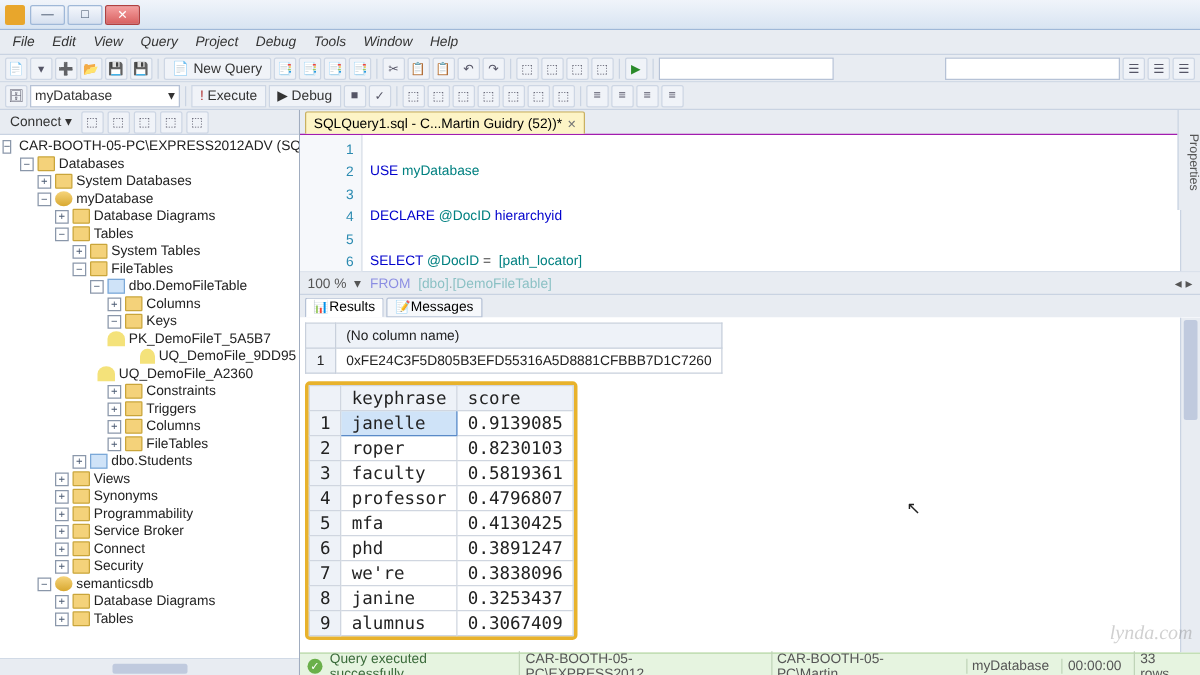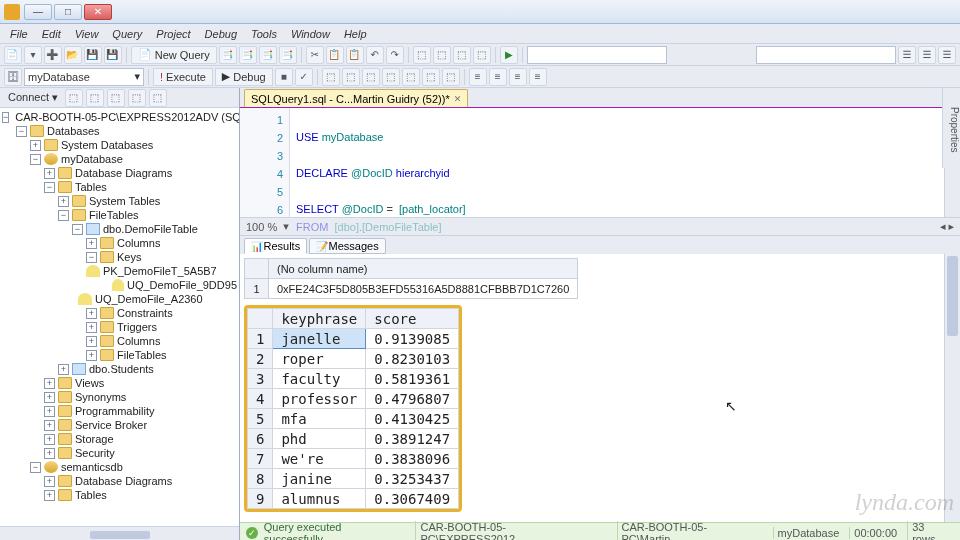--- a/index.html
+++ b/index.html
@@ -63,21 +63,21 @@
 .grid2 { border-collapse:collapse;}
 .grid2 th, .grid2 td { border:1px solid #d0d6e0; padding:1px 8px; text-align:left; height:20px; font-family:Consolas,monospace; font-size:14px;}
 .grid2 th { background:#eef2f8; font-weight:normal;}
 .grid2 .rowhdr { background:#eef2f8; text-align:center; width:24px;}
 .grid2 td.sel { background:#cfe3f8; border:1px solid #5a8ac8;}
 .cursor-arrow { position:absolute; font-size:14px; color:#222; pointer-events:none;}
 .statusq { height:20px; background:#e6f4e0; border-top:1px solid #b8d8a8; display:flex; align-items:center; padding:0 6px; gap:6px; font-size:10px; color:#3a6a3a;}
 .statusq .chk { width:12px; height:12px; border-radius:50%; background:#6ab04a; display:inline-flex; align-items:center; justify-content:center; color:#fff; font-size:9px;}
 .statusq .spacer { flex:1;}
 .statusq .seg { color:#555; padding:0 4px; border-left:1px solid #c0d4b8;}
-.watermark { position:absolute; right:6px; bottom:26px; font-size:24px; color:rgba(120,120,120,0.35); font-style:italic; pointer-events:none; font-family:Georgia,serif;}
+.watermark { position:absolute; right:6px; bottom:26px; font-size:16px; color:rgba(120,120,120,0.35); font-style:italic; pointer-events:none; font-family:Georgia,serif;}
 .proptab { position:absolute; right:0; top:0; width:18px; height:80px; background:#e8ecf2; border-left:1px solid #c9d3e2; writing-mode:vertical-rl; text-align:center; font-size:10px; color:#555; padding-top:4px;}
 .oe-sb { height:16px; background:#e8ecf2; border-top:1px solid #c9d3e2; display:flex; align-items:center; justify-content:center;}
 .oe-sb .th { width:60px; height:8px; background:#c0cade; border-radius:2px;}
 </style>
 </head>
 <body>
 
 <div class="titlebar">
   <span class="icon"></span>
   <div class="winbtns">
@@ -289,21 +289,21 @@
           <span class="lbl">Programmability</span>
         </div>
       <div class="tnode" style="padding-left:44px">
           <span class="tw">+</span>
           <span class="ic folder"></span>
           <span class="lbl">Service Broker</span>
         </div>
       <div class="tnode" style="padding-left:44px">
           <span class="tw">+</span>
           <span class="ic folder"></span>
-          <span class="lbl">Storage</span>
+          <span class="lbl">Connect</span>
         </div>
       <div class="tnode" style="padding-left:44px">
           <span class="tw">+</span>
           <span class="ic folder"></span>
           <span class="lbl">Security</span>
         </div>
       <div class="tnode" style="padding-left:30px">
           <span class="tw">−</span>
           <span class="ic db"></span>
           <span class="lbl">semanticsdb</span>

